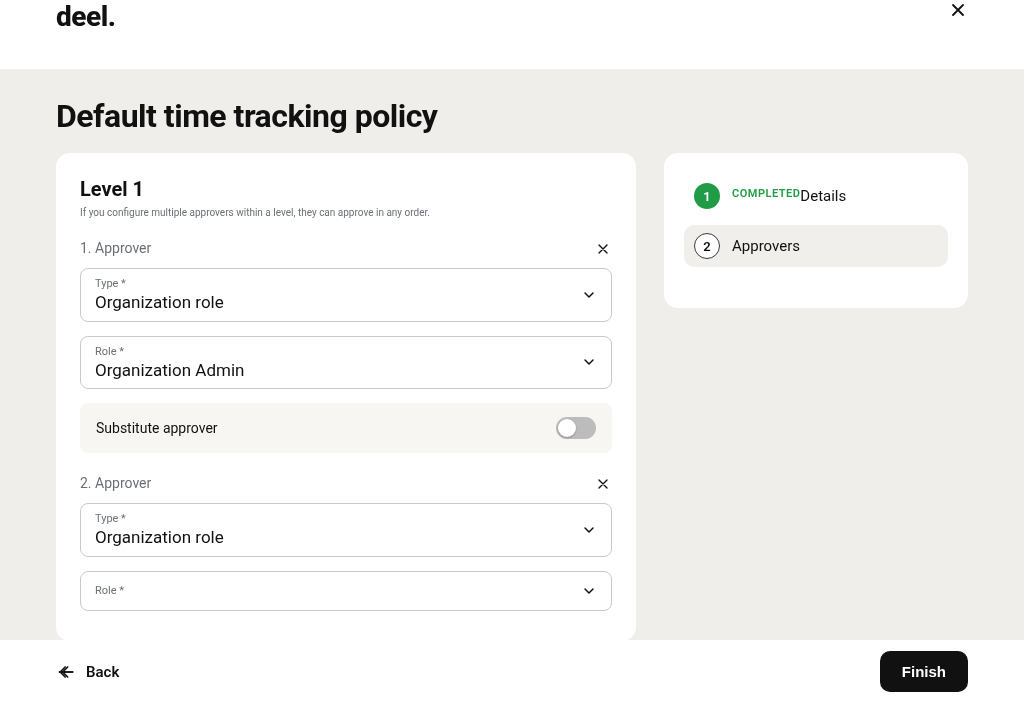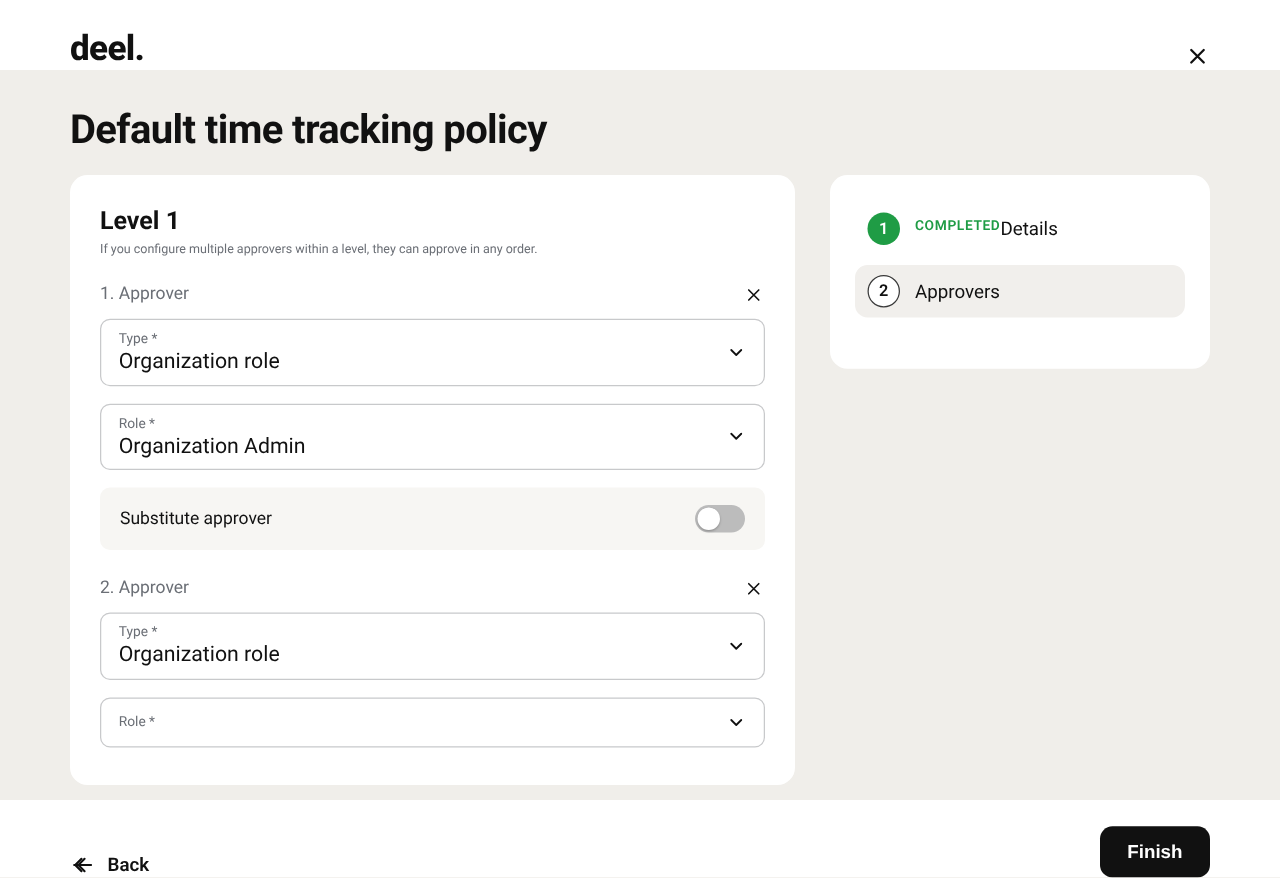--- a/index.html
+++ b/index.html
@@ -22,24 +22,24 @@
     color:var(--text);
     font-size:14px;
     width:1024px;
     height:702px;
     position:relative;
     overflow:hidden;
   }
 
   
   .topbar{
-    height:56px;
+    height:69px;
     background:#ffffff;
     display:flex;
-    align-items:flex-end;
+    align-items:flex-start;
     justify-content:space-between;
     padding:0 56px;
     border-bottom:1px solid rgba(0,0,0,0);
   }
   .logo{
     font-weight:800;
     font-size:28px;
     letter-spacing:-0.5px;
     color:#111;
   }
@@ -127,21 +127,21 @@
   .step-badge{width:26px;height:26px;border-radius:50%;display:flex;align-items:center;justify-content:center;font-size:13px;font-weight:600;}
   .step-badge.done{background:var(--green);color:#fff;}
   .step-badge.num{background:#fff;border:1.5px solid var(--step-ring);color:#111;}
   .step-texts{display:flex;flex-direction:row;line-height:1.2;}
   .step-status{font-size:11px;letter-spacing:.5px;color:var(--green);font-weight:600;}
   .step-label{font-size:15px;color:#111;}
 
   
   .footer{
     position:absolute;left:0;right:0;bottom:0;height:62px;background:#fff;
-    display:flex;align-items:flex-end;justify-content:space-between;padding:0 56px;
+    display:flex;align-items:center;justify-content:space-between;padding:0 56px;
     border-top:1px solid rgba(0,0,0,0);
   }
   .back-btn{display:flex;align-items:center;gap:10px;cursor:pointer;font-weight:600;color:#111;font-size:15px;}
   .finish-btn{background:var(--black);color:#fff;border:none;border-radius:10px;padding:12px 22px;font-weight:600;font-size:15px;cursor:pointer;}
 
   
   svg{display:block;}
 </style>
 </head>
 <body>

